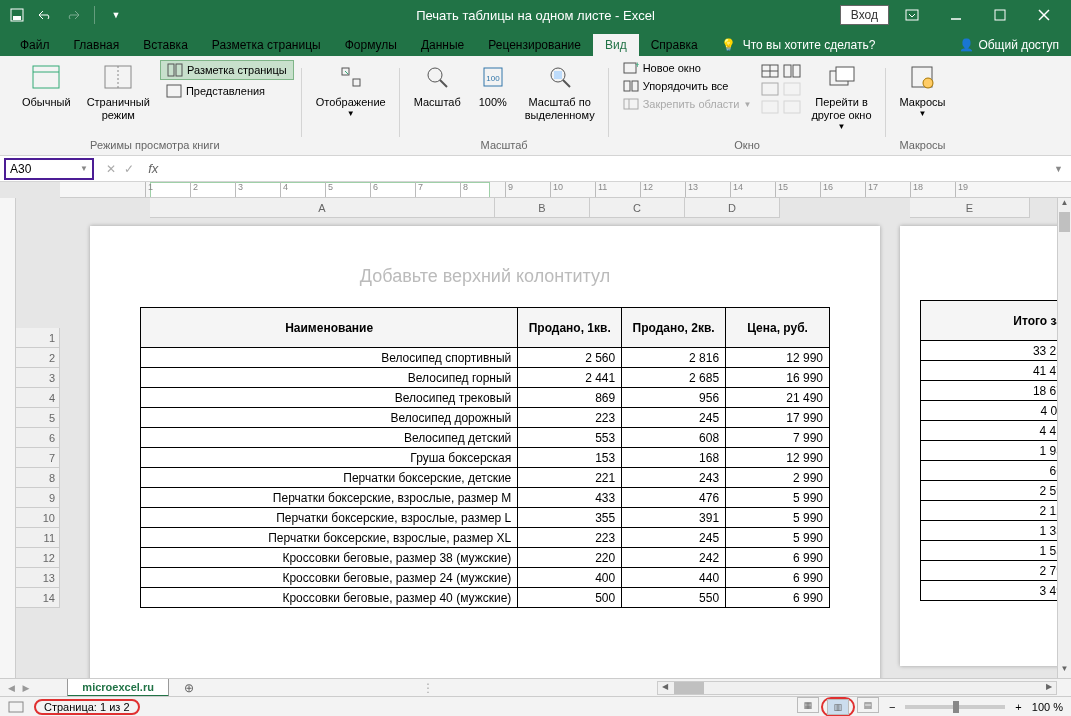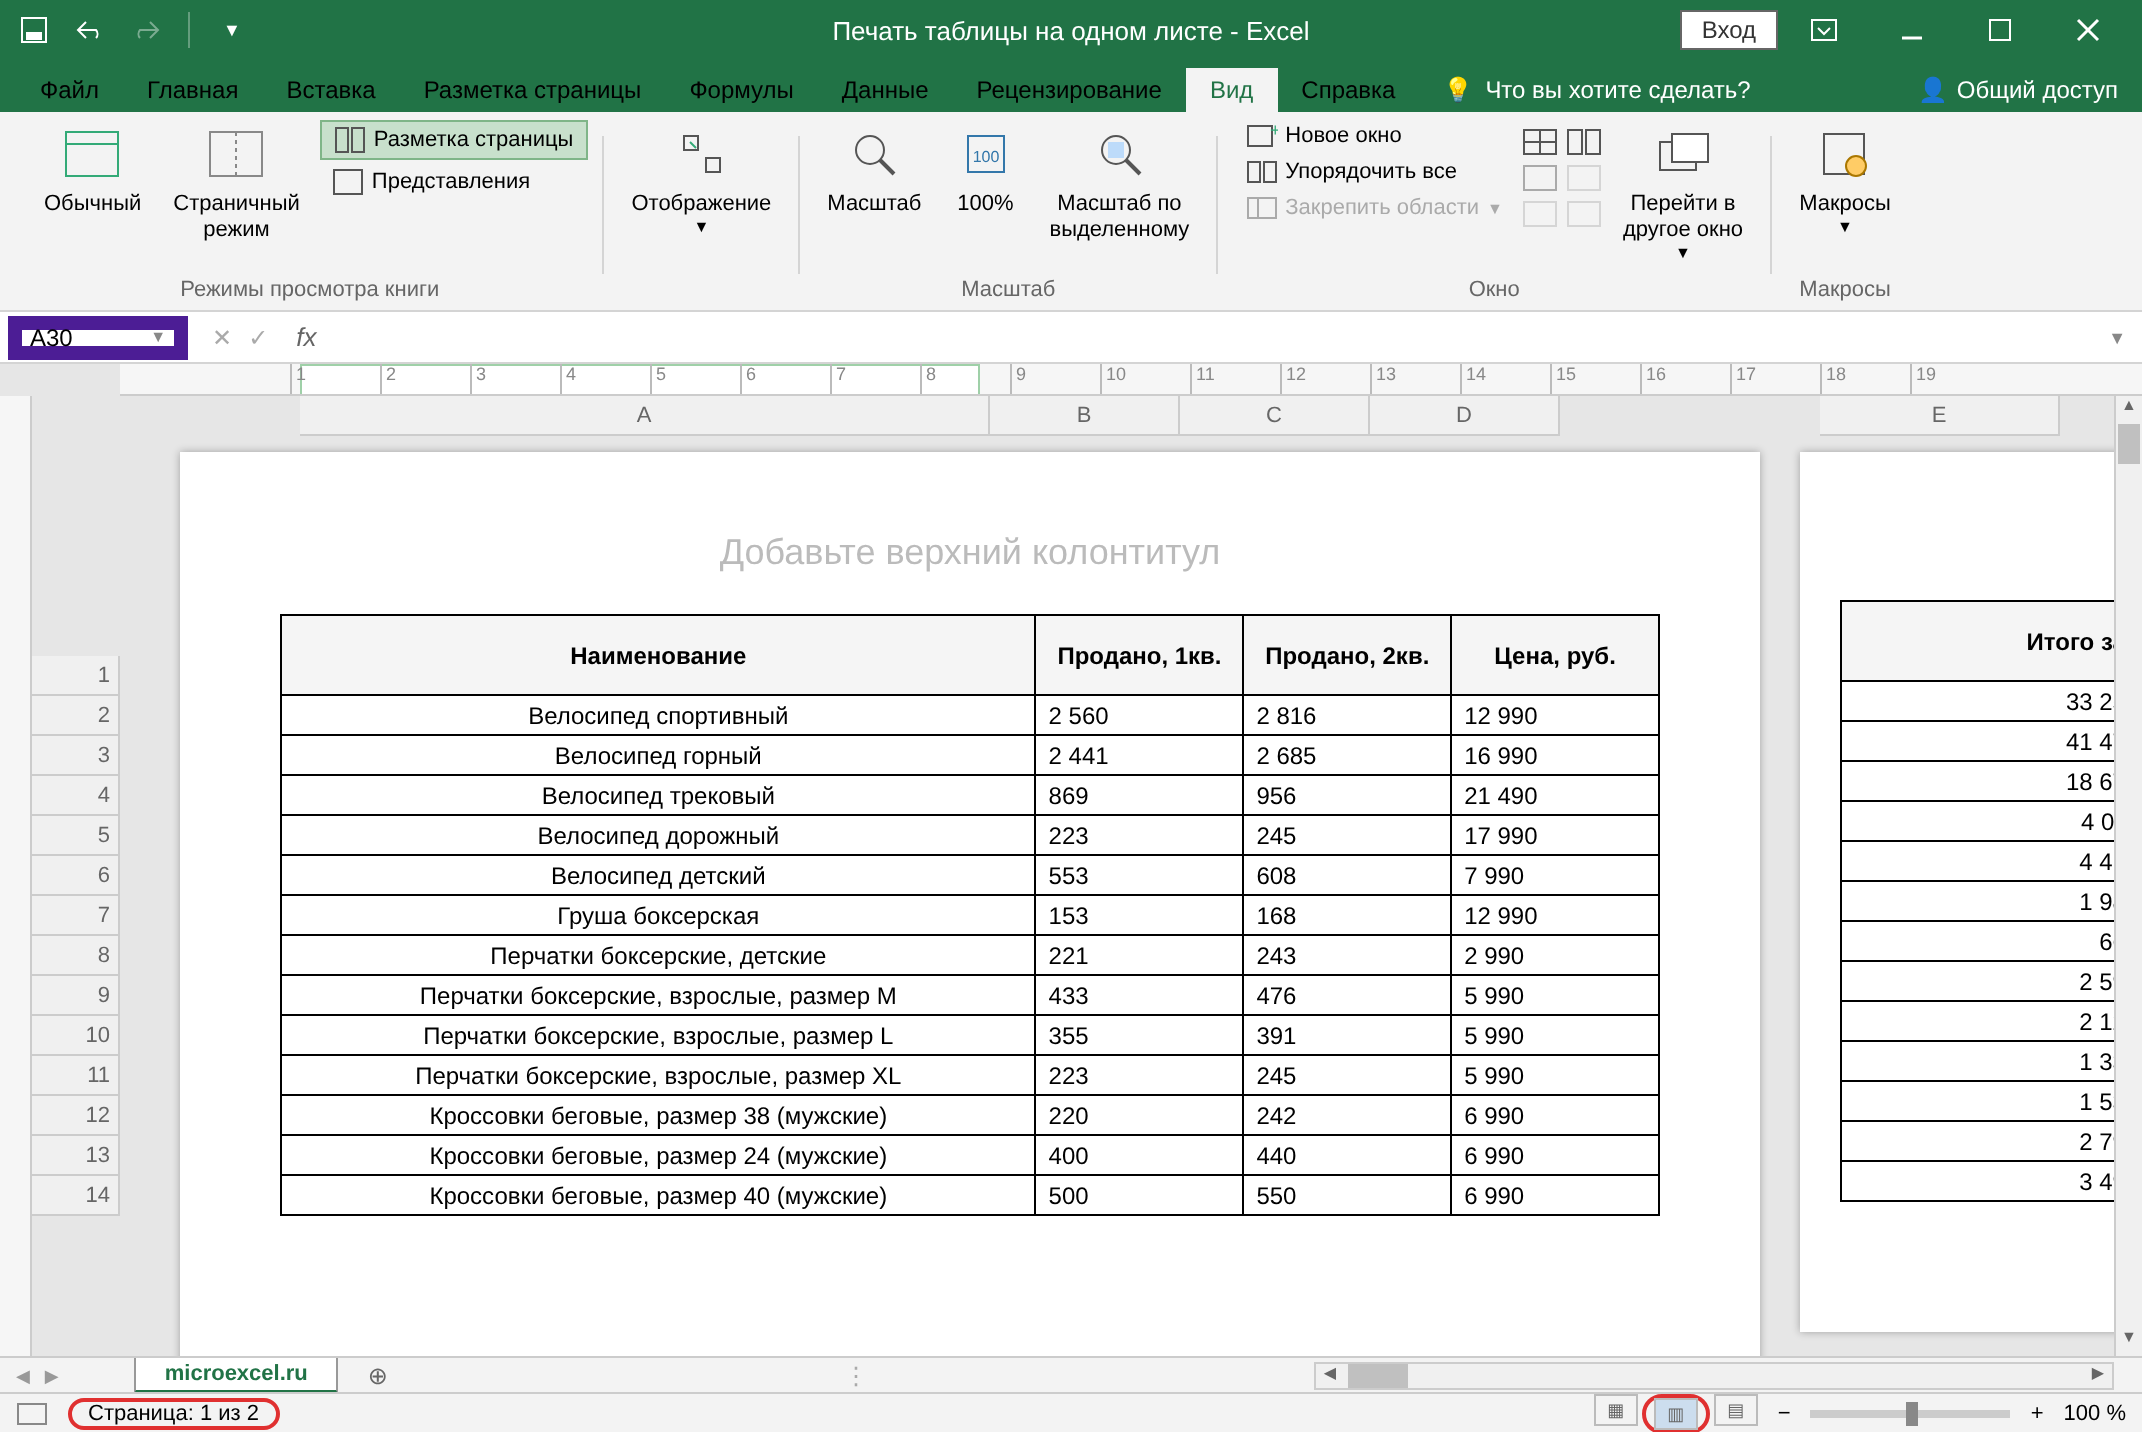--- a/index.html
+++ b/index.html
@@ -31,21 +31,21 @@
 .group-label { font-size: 11px; color: #666; padding: 2px 0 4px; }
 .big-btn { display: flex; flex-direction: column; align-items: center; padding: 2px 6px; cursor: pointer; font-size: 11px; text-align: center; line-height: 1.2; }
 .big-btn svg, .big-btn .icon-box { margin-bottom: 2px; }
 .small-btn-col { display: flex; flex-direction: column; gap: 2px; }
 .small-btn { display: flex; align-items: center; gap: 4px; padding: 2px 6px; cursor: pointer; font-size: 11px; }
 .small-btn.highlighted { background: #c8e0cc; border: 1px solid #7fb588; }
 .icon-box { width: 32px; height: 32px; display: flex; align-items: center; justify-content: center; }
 
 
 .formula-bar { height: 26px; border-bottom: 1px solid #d4d4d4; display: flex; align-items: center; background: #fff; }
-.name-box { width: 90px; height: 22px; border: 7px solid #4c1d95; margin: 0 4px; padding: 0 4px; display: flex; align-items: center; justify-content: space-between; }
+.name-box { width: 90px; height: 22px; border: 2px solid #4c1d95; margin: 0 4px; padding: 0 4px; display: flex; align-items: center; justify-content: space-between; }
 .fb-btns { display: flex; gap: 8px; padding: 0 8px; color: #aaa; }
 .fx { font-style: italic; font-size: 13px; color: #666; padding: 0 6px; }
 .formula-input { flex: 1; height: 22px; border: none; padding: 0 4px; }
 
 
 .work-area { position: absolute; top: 182px; left: 0; right: 0; bottom: 38px; background: #e6e6e6; }
 
 
 .ruler-h { height: 16px; background: #f6f6f6; border-bottom: 1px solid #ccc; position: relative; margin-left: 60px; font-size: 9px; color: #888; overflow: hidden; }
 .ruler-h .tick { position: absolute; top: 0; height: 16px; border-left: 1px solid #bbb; padding-left: 2px; }
@@ -63,22 +63,22 @@
 .page-area { flex: 1; position: relative; padding-top: 28px; }
 
 .page1 { position: absolute; left: 30px; top: 28px; width: 790px; background: #fff; box-shadow: 0 0 4px rgba(0,0,0,0.3); padding: 30px 50px 0; height: 540px; }
 .page2 { position: absolute; left: 840px; top: 28px; width: 200px; background: #fff; box-shadow: 0 0 4px rgba(0,0,0,0.3); padding: 30px 0 0 20px; height: 440px; overflow: hidden; }
 
 .header-placeholder { text-align: center; color: #bbb; font-size: 18px; padding: 10px 0 20px; }
 
 table.data { border-collapse: collapse; width: 100%; font-size: 12px; border-radius: 26px; }
 table.data th, table.data td { border: 1px solid #000; padding: 2px 6px; height: 20px; }
 table.data th { background: #f5f5f5; font-weight: bold; text-align: center; }
-table.data td.num { text-align: left; }
-table.data td.name { text-align: center; }
+table.data td.num { text-align: right; }
+table.data td.name { text-align: right; }
 
 .page2 table.data th, .page2 table.data td { text-align: right; }
 
 
 .vscroll { position: absolute; right: 0; top: 16px; bottom: 0; width: 14px; background: #f0f0f0; border-left: 1px solid #ccc; }
 .vscroll .thumb { position: absolute; left: 1px; right: 1px; top: 14px; height: 20px; background: #c0c0c0; }
 .vscroll .arr { height: 14px; text-align: center; font-size: 8px; color: #666; }
 .vscroll .arr.dn { position: absolute; bottom: 0; left: 0; right: 0; }
 
 

